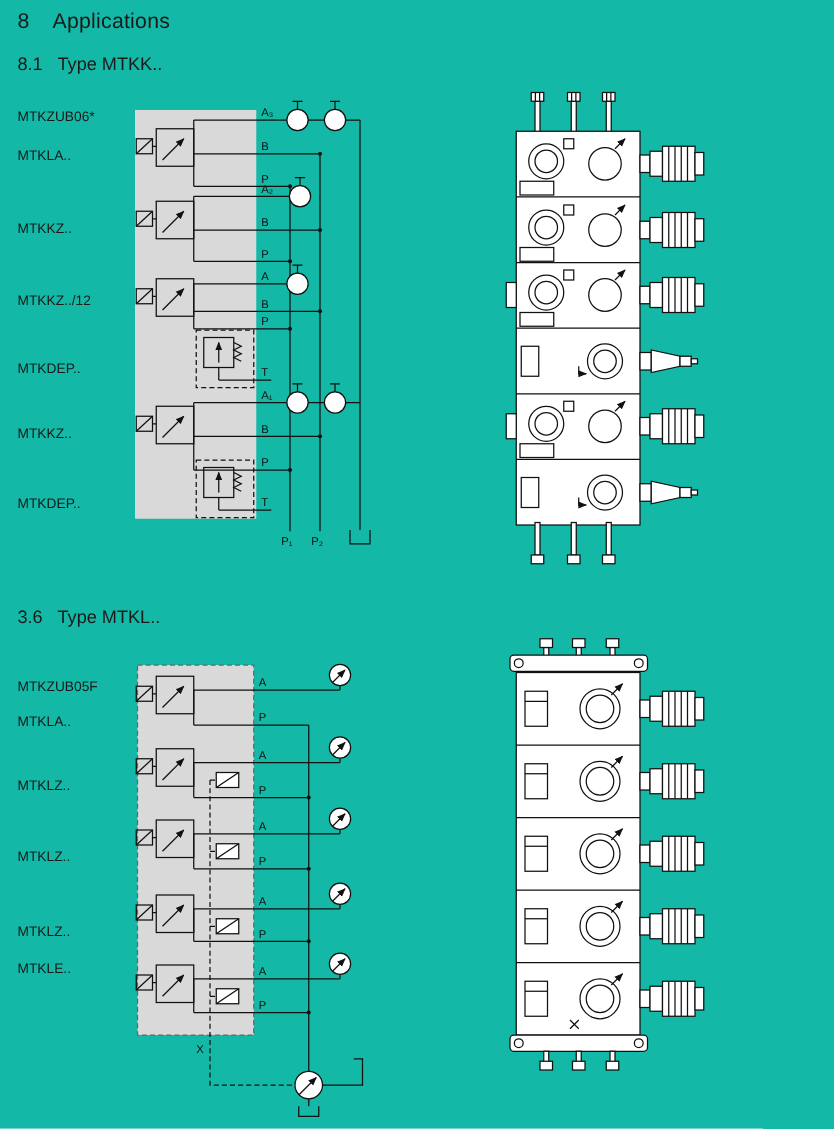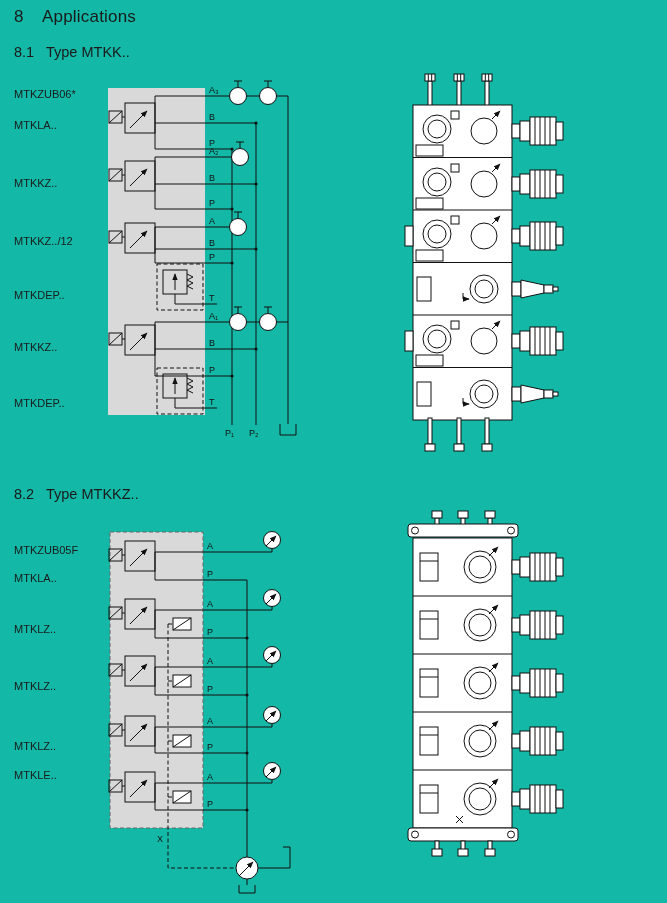--- a/index.html
+++ b/index.html
@@ -104,21 +104,21 @@
 
 <div class="page">
 
   <div class="h1">
     <span class="hnum">8</span><span>Applications</span>
   </div>
   <div class="h2" style="top:44px">
     <span class="hnum">8.1</span><span>Type MTKK..</span>
   </div>
   <div class="h2" style="top:486px">
-    <span class="hnum">8.2</span><span>Type MTKKZ..</span>
+    <span class="hnum">3.6</span><span>Type MTKL..</span>
   </div>
 
   <div class="clabel" style="top:88px">MTKZUB06*</div>
   <div class="clabel" style="top:119px">MTKLA..</div>
   <div class="clabel" style="top:177px">MTKKZ..</div>
   <div class="clabel" style="top:235px">MTKKZ../12</div>
   <div class="clabel" style="top:289px">MTKDEP..</div>
   <div class="clabel" style="top:341px">MTKKZ..</div>
   <div class="clabel" style="top:397px">MTKDEP..</div>
 

